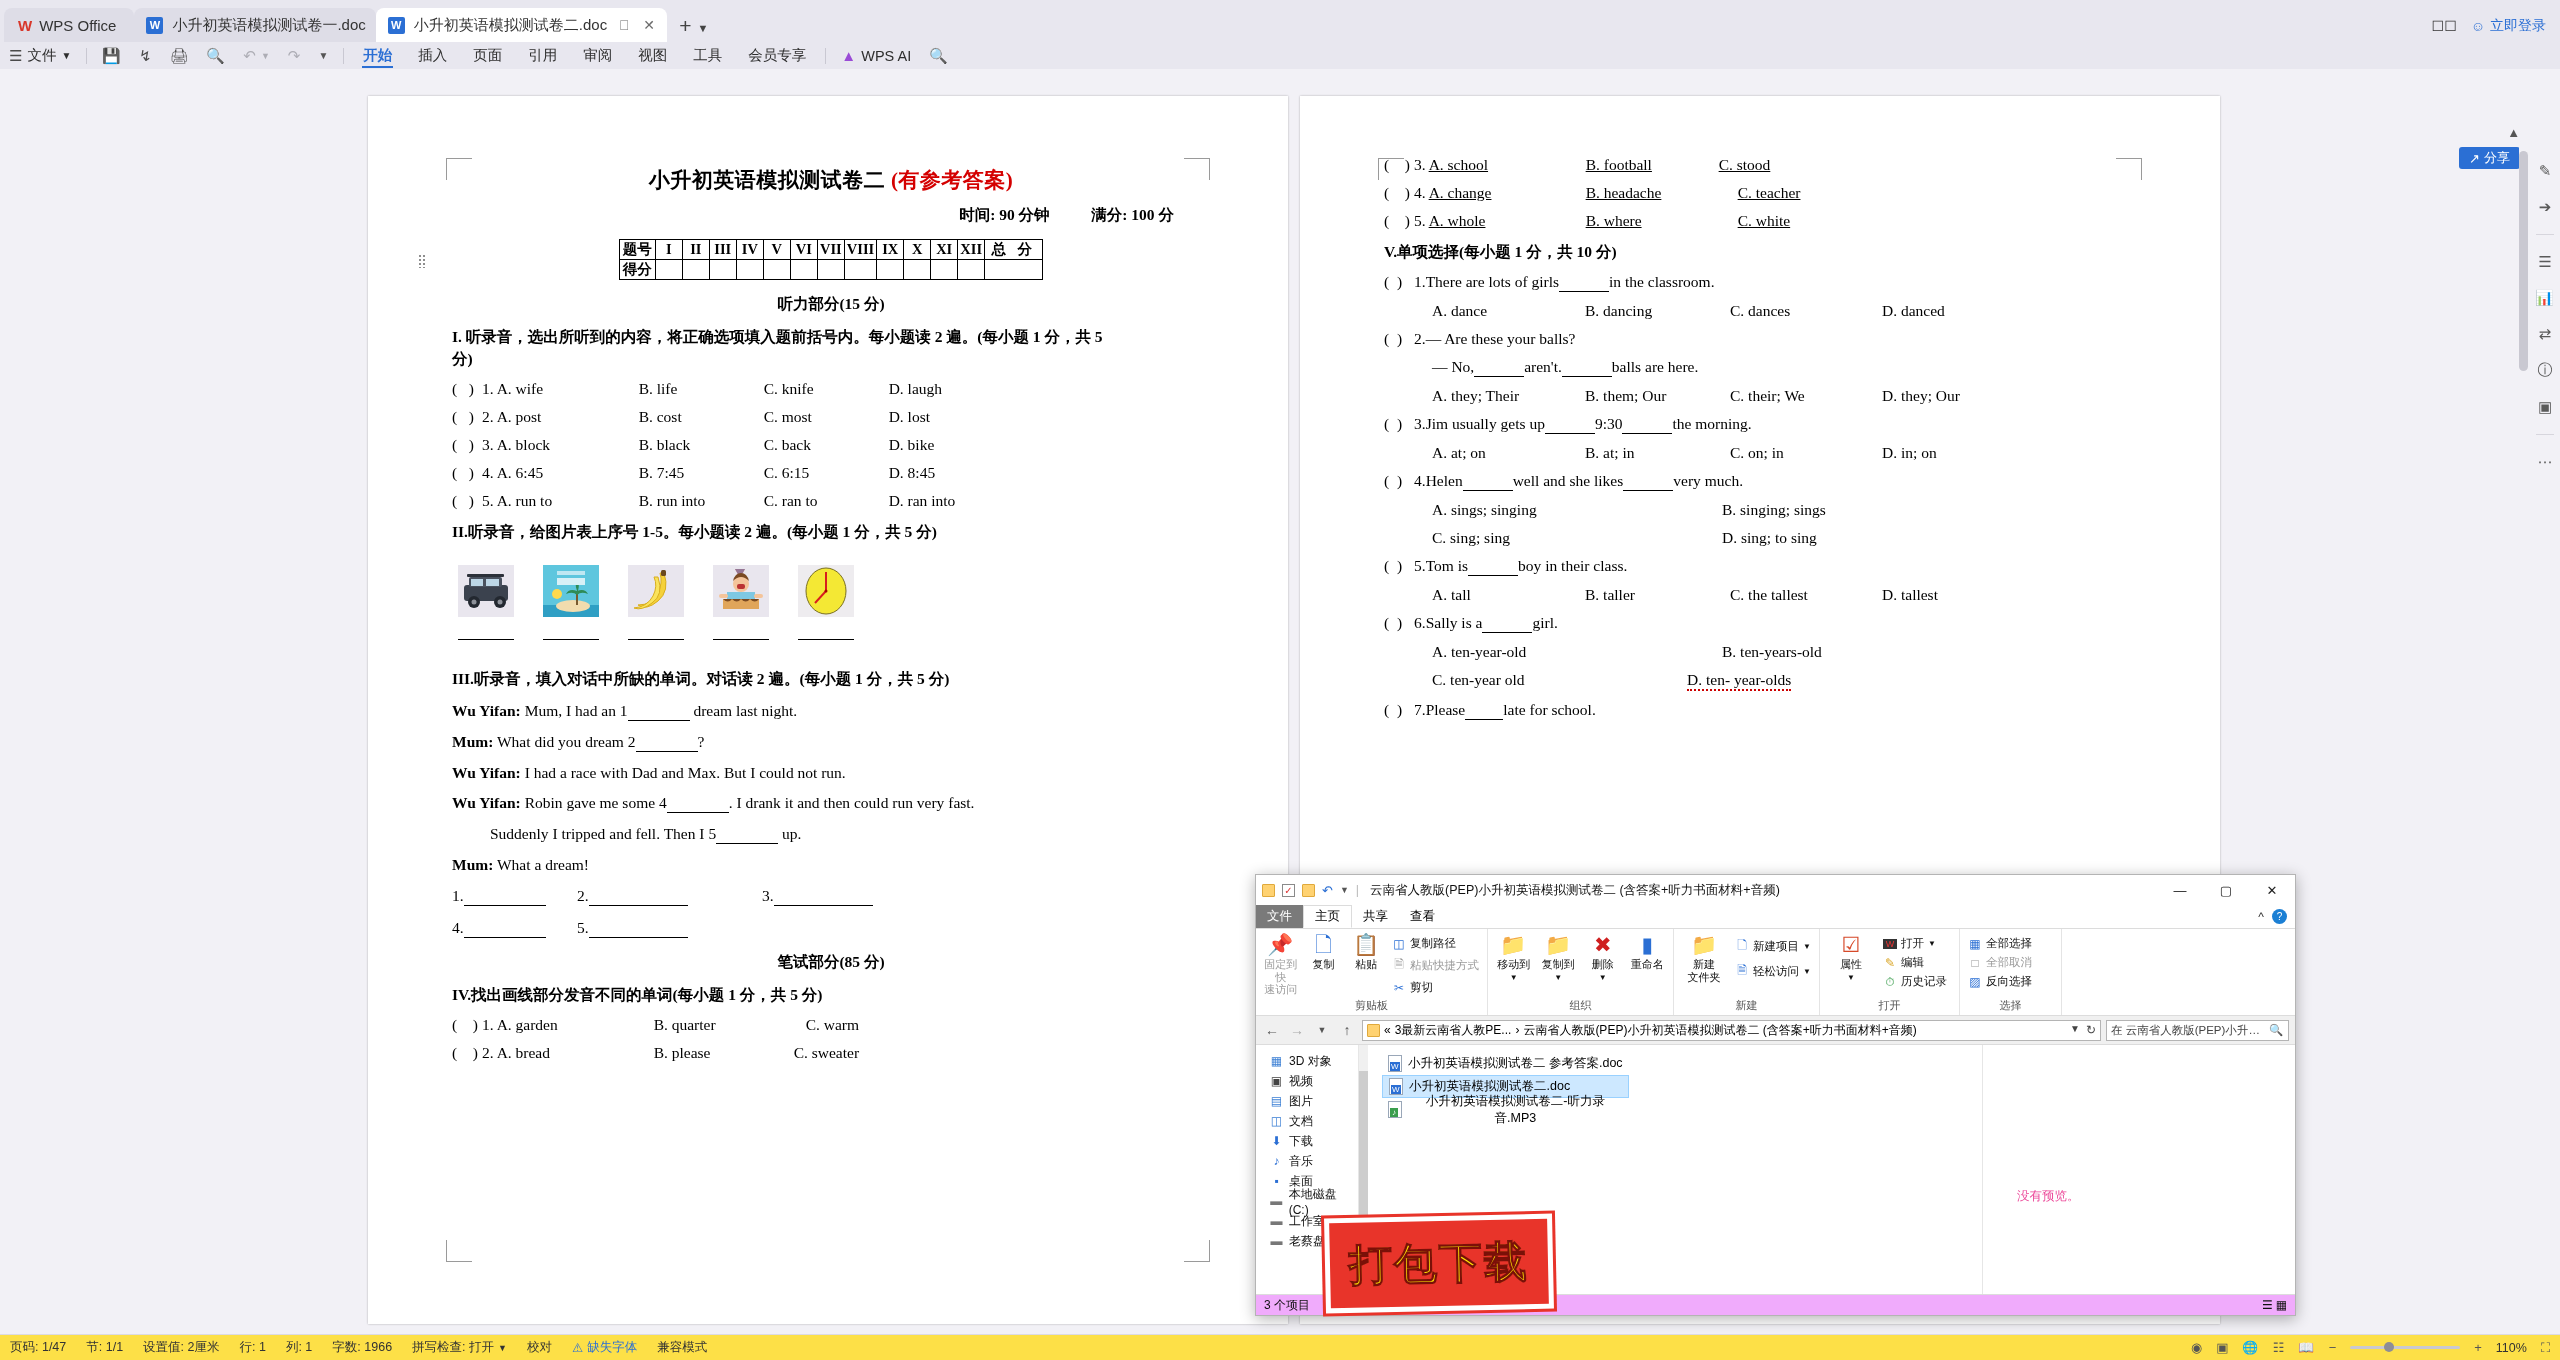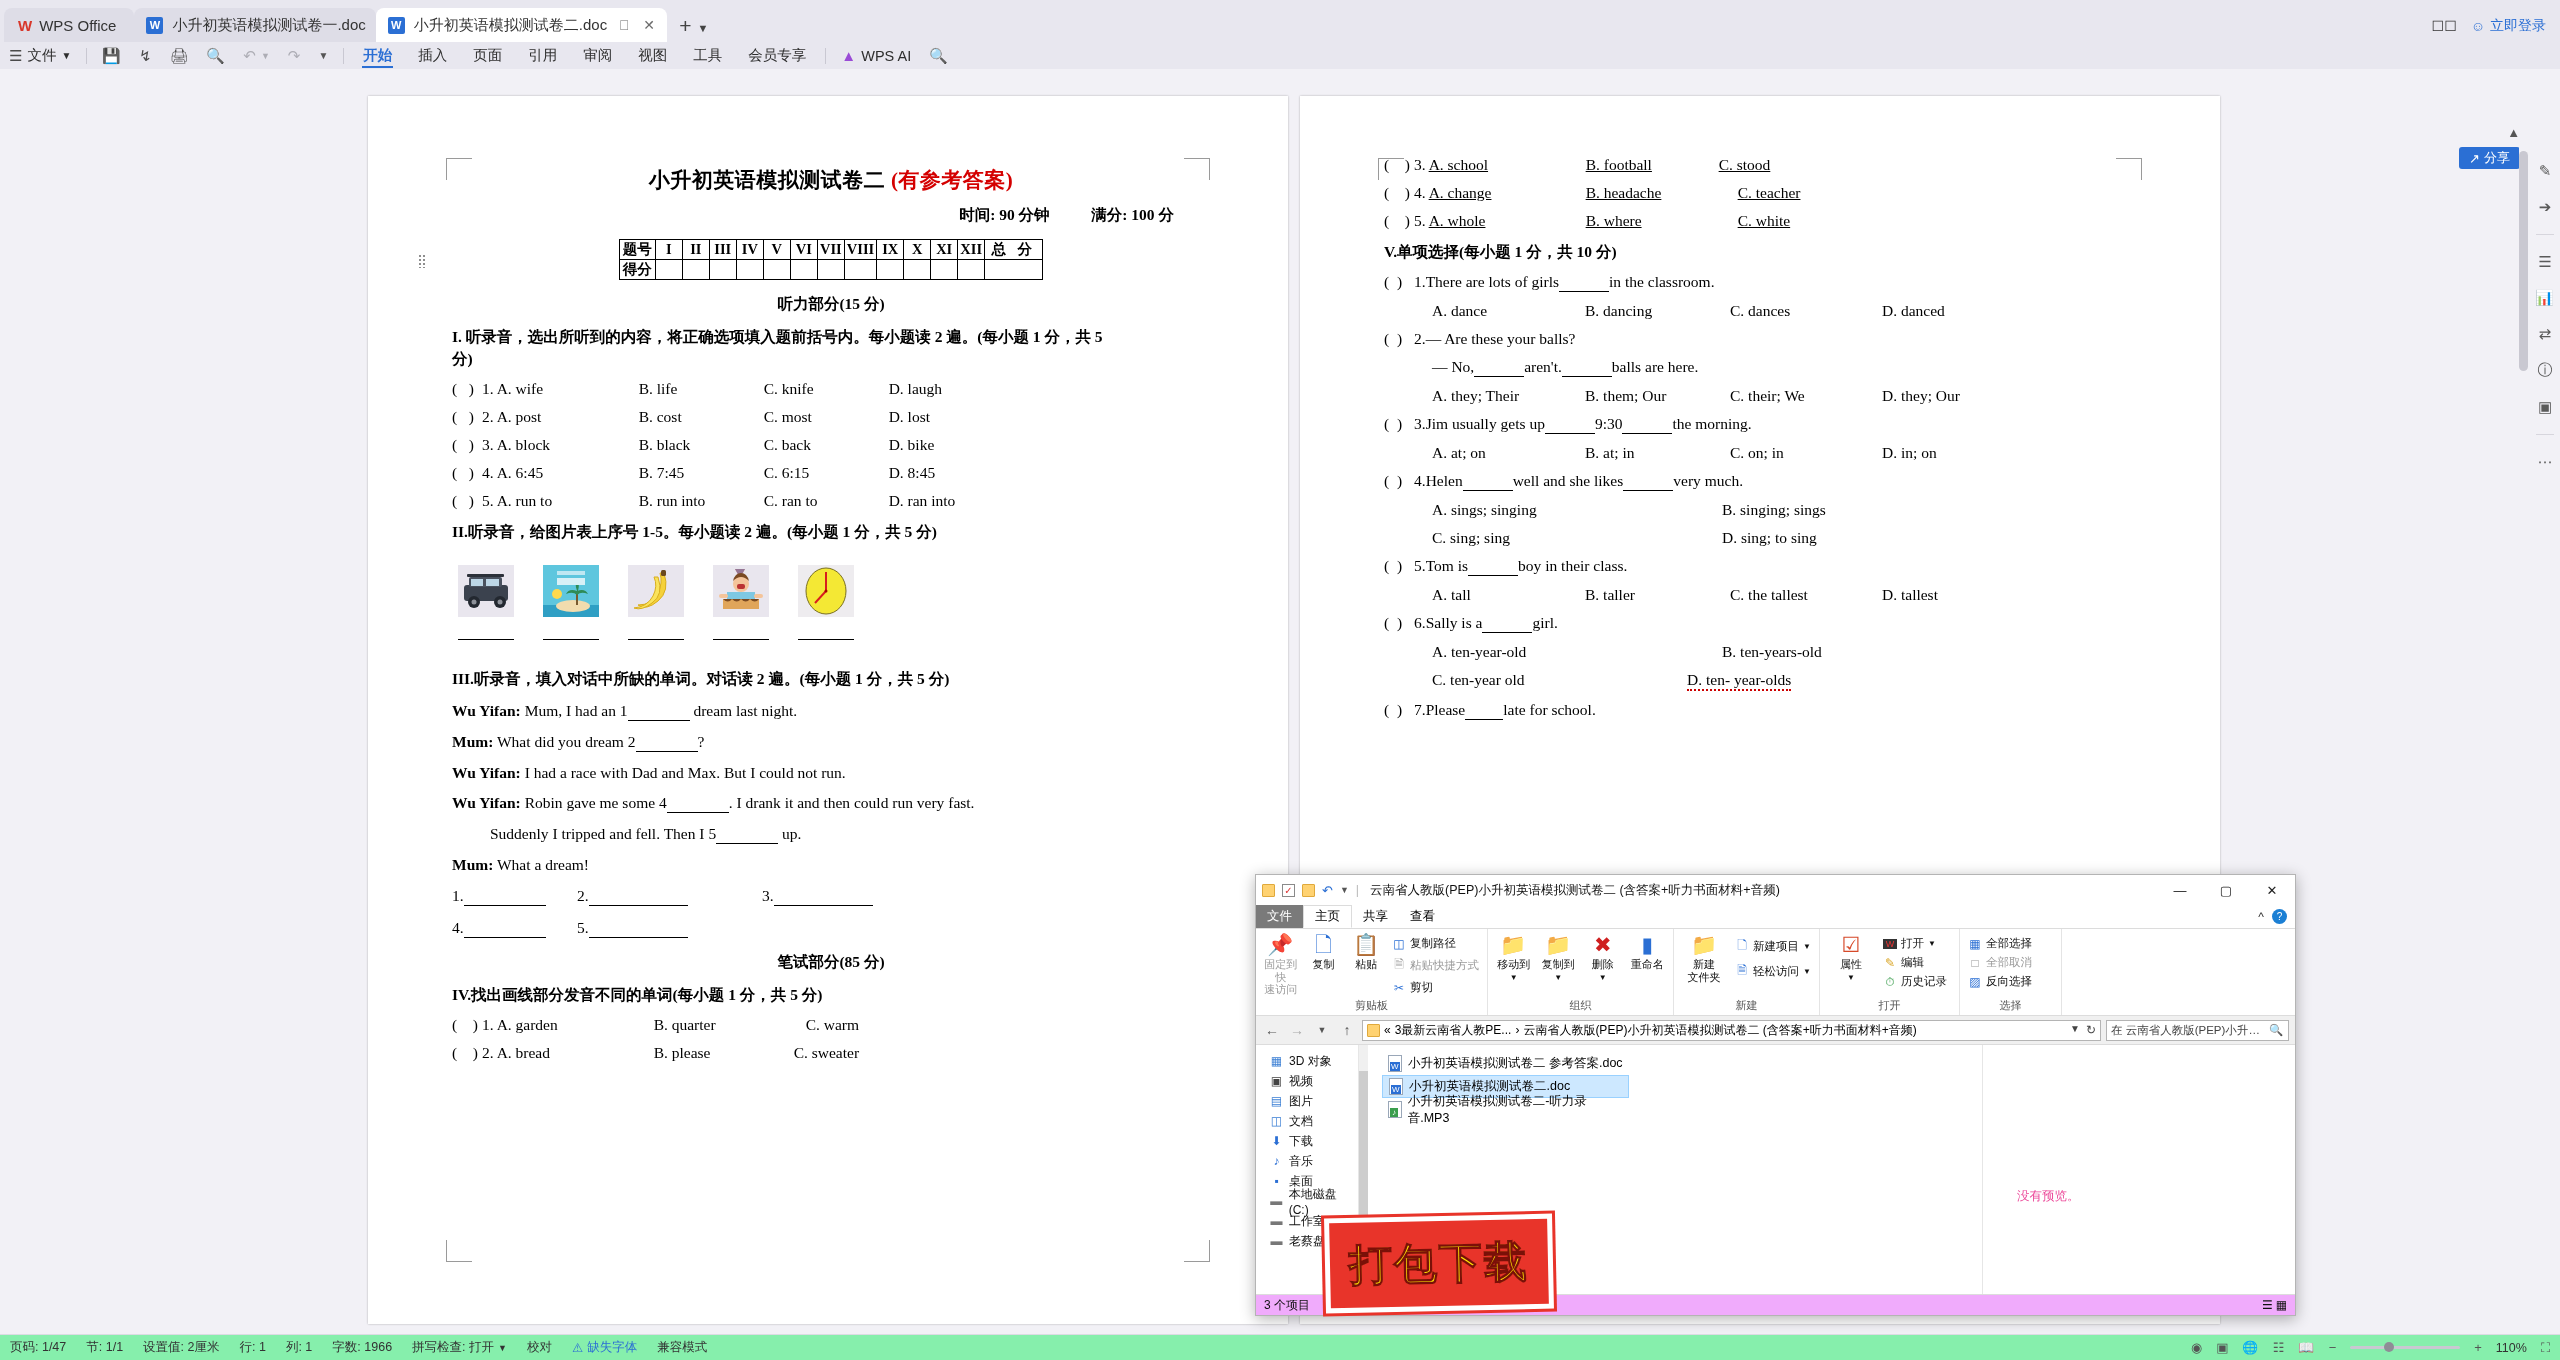--- a/index.html
+++ b/index.html
@@ -189,21 +189,21 @@
   .search-box{ width:183px; height:21px; background:#fff; border:1px solid #b4b4b4; display:flex; align-items:center; padding:0 4px; font-size:11.5px; color:#444; gap:3px;}
   .search-box .txt{ overflow:hidden; white-space:nowrap; text-overflow:ellipsis; flex:1;}
 
   .ex-main{ display:flex; height:250px; background:#fff; border-top:1px solid #dcdcdc;}
   .ex-nav{ width:103px; border-right:1px solid #e6e6e6; padding:6px 0 0 4px; overflow:hidden;}
   .nav-item{ display:flex; align-items:center; gap:6px; height:20px; font-size:12px; color:#111; padding-left:10px;}
   .nav-sq{ width:13px; height:13px; display:inline-block; font-size:12px; line-height:13px; text-align:center;}
   .ex-navscroll{ width:9px; background:#f0f0f0; position:relative;}
   .ex-navthumb{ position:absolute; left:0; top:26px; width:9px; height:150px; background:#cdcdcd;}
   .ex-files{ flex:1; padding:7px 0 0 14px; position:relative;}
-  .file-row{ display:flex; align-items:center; gap:6px; height:23px; font-size:12.5px; padding:0 6px; width:247px;}
+  .file-row{ display:flex; align-items:center; gap:6px; height:23px; font-size:12.5px; padding:0 6px; width:247px;text-align:center;}
   .file-row.selected{ background:#cde8ff; border:1px solid #99d1ff;}
   .file-ic{ width:14px;height:17px;display:inline-block;position:relative;}
   .doc-ic{ background:#fff; border:1px solid #9aa7b8;}
   .doc-ic::after{ content:"W"; position:absolute; left:1px; bottom:0; font-size:8px; color:#fff; background:#2b6fd4; padding:0 1px; line-height:9px;}
   .mp3-ic{ background:#fff; border:1px solid #9aa7b8;}
   .mp3-ic::after{ content:"♪"; position:absolute; left:1px; bottom:0; font-size:8px; color:#fff; background:#3b9e4e; padding:0 2px; line-height:9px;}
   .ex-preview{ width:auto; flex:0 0 313px; border-left:1px solid #e6e6e6; position:relative;}
   .no-preview{ position:absolute; left:34px; top:143px; font-size:12.5px; color:#ec4899;}
 
   .ex-status{ height:21px; background:#f0abfc; border-top:1px solid #dcdcdc; display:flex; align-items:center; gap:16px; padding:0 8px; font-size:12px; color:#111;}
@@ -215,21 +215,21 @@
     background:#e8342a; border:5px solid #fff; box-shadow:0 0 0 3px #e8342a;
     display:flex; align-items:center; justify-content:center;
     transform:rotate(-1.2deg);
   }
   .stamp span{ color:#ffe800; font-size:43px; font-weight:bold; letter-spacing:2px;
     font-family:"DejaVu Sans", sans-serif; -webkit-text-stroke:1px #7a1008;}
 
   
   .statusbar{
     position:absolute; left:0; bottom:0; width:2560px; height:26px;
-    background:#86efac; border-top:1px solid #dcdbe3;
+    background:#fde047; border-top:1px solid #dcdbe3;
     display:flex; align-items:center; font-size:12.5px; color:#333; padding:0 10px; gap:20px;
   }
   .sb-item{ display:flex; align-items:center; gap:4px; white-space:nowrap;}
   .sb-right{ margin-left:auto; display:flex; align-items:center; gap:14px;}
   .zoom-track{ width:110px; height:3px; background:#c9c8d1; border-radius:2px; position:relative;}
   .zoom-knob{ position:absolute; left:34px; top:-4px; width:10px; height:10px; background:#8e8d96; border-radius:50%;}
   .blue-t{ color:#2b6fd4;}
   .sb-ic{ font-size:13px; color:#555;}
   .warn-ic{ color:#2b6fd4;}
   .handle-dots{

